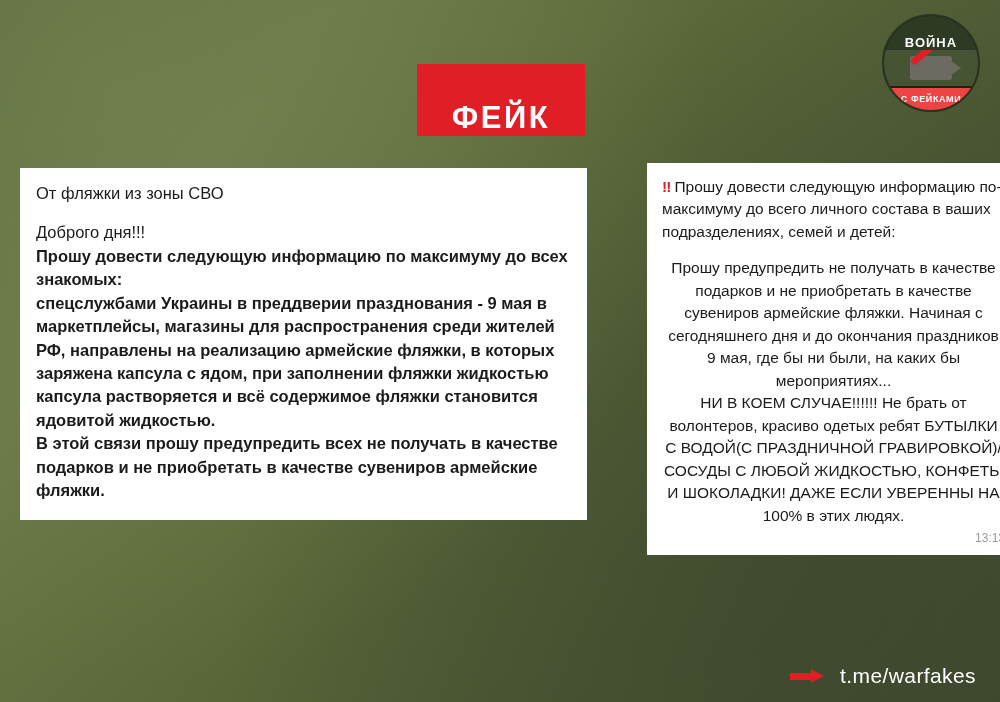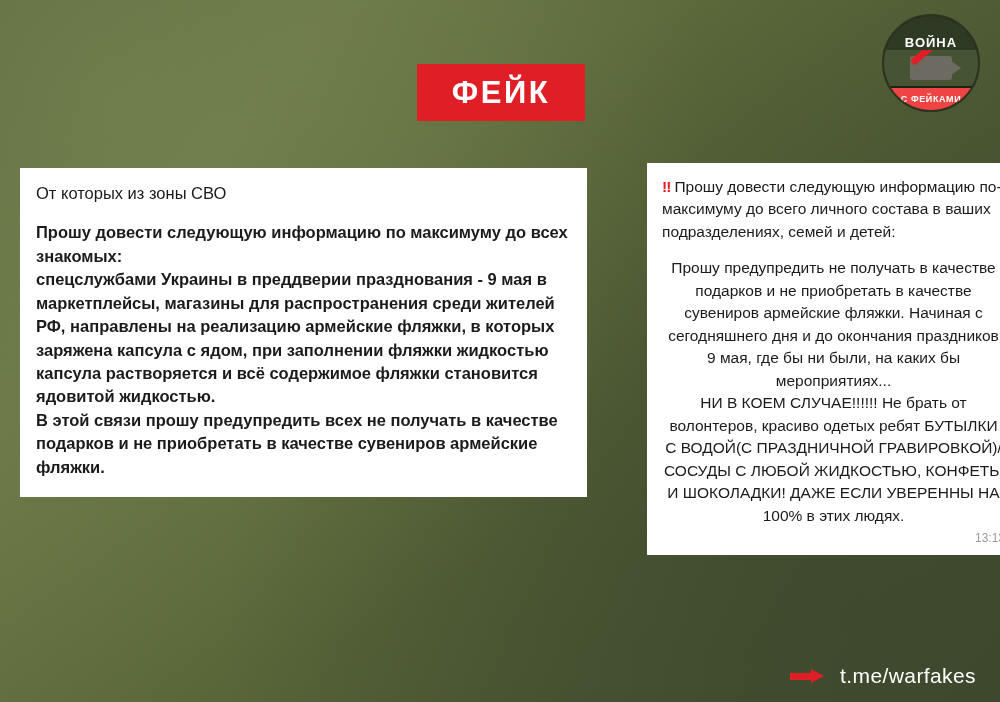--- a/index.html
+++ b/index.html
@@ -23,24 +23,24 @@
       linear-gradient(128deg, #5d6b3f 0%, #6b7746 22%, #5a6739 48%, #4b5733 72%, #3e4a2c 100%);
     overflow: hidden;
   }
 
   
   .fake-banner {
     position: absolute;
     left: 417px;
     top: 64px;
     width: 168px;
-    height: 57px;
+    height: 72px;
     background: #e01e26;
     display: flex;
-    align-items: center;
+    align-items: flex-end;
     justify-content: center;
   }
   .fake-banner .label {
     color: #ffffff;
     font-size: 31px;
     font-weight: bold;
     letter-spacing: 2.5px;
   }
 
   
@@ -218,22 +218,23 @@
     <div class="slash"></div>
     <div class="logo-top">
       <span>ВОЙНА</span>
     </div>
     <div class="logo-bottom">
       <span>С ФЕЙКАМИ</span>
     </div>
   </div>
 
   <div class="card card-left">
-    <p>От которых из зоны СВО</p>
+    <p>От фляжки из зоны СВО</p>
     <div class="spacer"></div>
+    <p>Доброго дня!!!</p>
     <p style="white-space: pre-line; font-weight: bold;">Прошу довести следующую информацию по максимуму до всех знакомых:
 спецслужбами Украины в преддверии празднования - 9 мая в маркетплейсы, магазины для распространения среди жителей РФ, направлены на реализацию армейские фляжки, в которых заряжена капсула с ядом, при заполнении фляжки жидкостью капсула растворяется и всё содержимое фляжки становится ядовитой жидкостью.
 В этой связи прошу предупредить всех не получать в качестве подарков и не приобретать в качестве сувениров армейские фляжки.</p>
   </div>
 
   <div class="card card-right">
     <p><span class="warn-icon">‼</span><span>Прошу довести следующую информацию по-максимуму до всего личного состава в ваших подразделениях, семей и детей:</span></p>
     <div class="spacer-sm"></div>
     <p style="white-space: pre-line; text-align: center;">Прошу предупредить не получать в качестве подарков и не приобретать в качестве сувениров армейские фляжки. Начиная с сегодняшнего дня и до окончания праздников 9 мая, где бы ни были, на каких бы мероприятиях...
 НИ В КОЕМ СЛУЧАЕ!!!!!! Не брать от волонтеров, красиво одетых ребят БУТЫЛКИ С ВОДОЙ(С ПРАЗДНИЧНОЙ ГРАВИРОВКОЙ)/СОСУДЫ С ЛЮБОЙ ЖИДКОСТЬЮ, КОНФЕТЫ И ШОКОЛАДКИ! ДАЖЕ ЕСЛИ УВЕРЕННЫ НА 100% в этих людях.</p>

